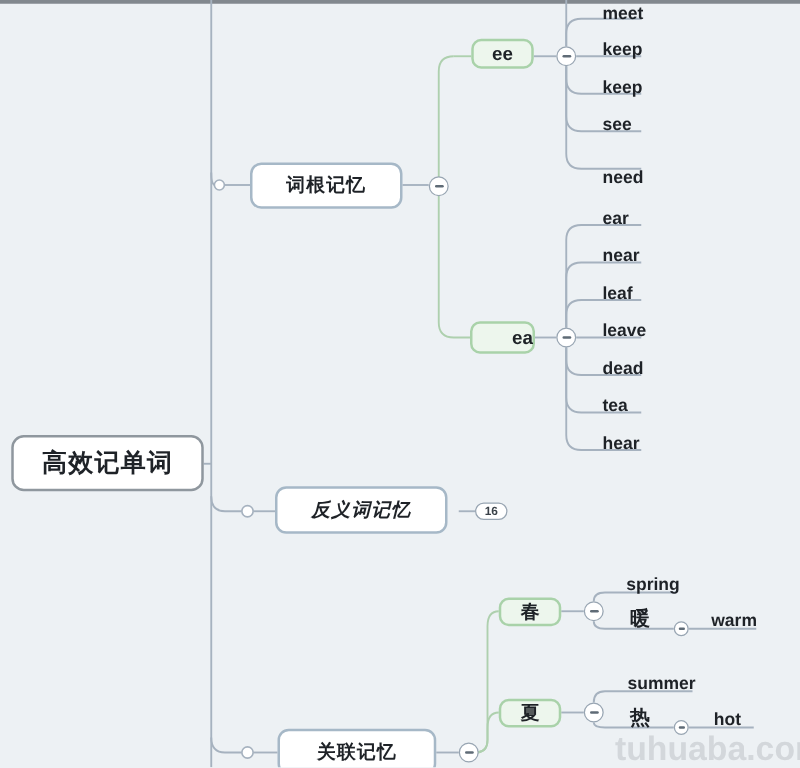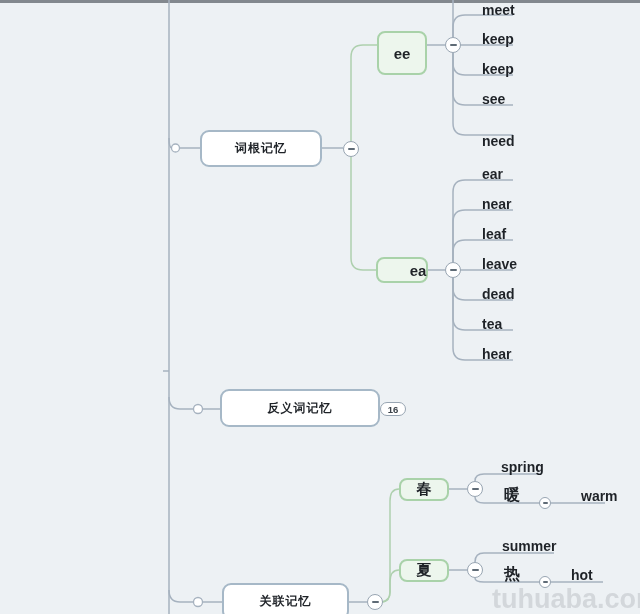--- a/index.html
+++ b/index.html
@@ -3,21 +3,21 @@
 <meta charset="utf-8">
 <style>
   html,body{margin:0;padding:0;background:#edf1f4;}
   #canvas{position:relative;width:640px;height:614px;background:#edf1f4;overflow:hidden;
           font-family:"Liberation Sans","DejaVu Sans",sans-serif;font-weight:bold;color:#1e2227;}
   #topbar{position:absolute;left:0;top:0;width:640px;height:3px;background:#82888e;}
   svg.wires{position:absolute;left:0;top:0;pointer-events:none;}
   .node{position:absolute;box-sizing:border-box;display:flex;align-items:center;justify-content:center;
         background:#ffffff;border:2px solid #a6b8c7;border-radius:9px;white-space:nowrap;}
   .node.root{border:2px solid #8f979e;border-radius:10px;font-size:20px;letter-spacing:1px;}
-  .node.lvl1{font-size:12px;letter-spacing:1px;}
+  .node.lvl1{font-size:15px;letter-spacing:1px;}
   .node.green{background:#edf6ed;border:2px solid #a9d2a9;border-radius:8px;font-size:15px;}
   .word{position:absolute;font-size:14px;white-space:nowrap;}
   .word.cjk{font-size:16px;}
   .minus{position:absolute;width:16px;height:16px;border-radius:50%;background:#ffffff;
          border:1px solid #98a5b2;box-sizing:border-box;display:flex;align-items:center;justify-content:center;cursor:pointer;}
   .minus.small{width:12px;height:12px;}
   .minus .dash{width:7px;height:2px;background:#5f6b76;border-radius:1px;}
   .minus.small .dash{width:5px;}
   #badge{position:absolute;left:380px;top:402px;width:26px;height:14px;border-radius:8px;
          background:#ffffff;border:1px solid #98a5b2;box-sizing:border-box;
@@ -73,28 +73,29 @@
       <path d="M 382 602 Q 390 601 390 592 V 501 Q 390 489 399 489"></path>
       <path d="M 382 602 Q 390 601 390 592 V 582 Q 390 570 399 570"></path>
     </g>
     <g fill="#ffffff" stroke="#a6b2bf" stroke-width="1.3">
       <circle cx="175.5" cy="148" r="4"></circle>
       <circle cx="198" cy="409" r="4.5"></circle>
       <circle cx="198" cy="602" r="4.5"></circle>
     </g>
   </svg>
 
+  <div class="node root" style="left:9px;top:348px;width:154px;height:45px;">高效记单词</div>
 
   <div class="node lvl1" style="left:200px;top:130px;width:122px;height:37px;">词根记忆</div>
 
-  <div class="node lvl1" style="left:220px;top:389px;width:160px;height:38px;">反义词记忆</div>
+  <div class="node lvl1" style="left:220px;top:389px;width:138px;height:38px;font-style:italic;">反义词记忆</div>
 
   <div class="node lvl1" style="left:222px;top:583px;width:127px;height:37px;">关联记忆</div>
 
-  <div class="node green" style="left:377px;top:31px;width:50px;height:44px;">ee</div>
+  <div class="node green" style="left:377px;top:31px;width:50px;height:24px;">ee</div>
 
   <div class="node green" style="left:376px;top:257px;width:52px;height:26px;padding-left:32px;">ea</div>
 
   <div class="node green" style="left:399px;top:478px;width:50px;height:23px;">春</div>
 
   <div class="node green" style="left:399px;top:559px;width:50px;height:23px;">夏</div>
 
   <div class="word" style="left:482px;top:2px;">meet</div>
   <div class="word" style="left:482px;top:31px;">keep</div>
   <div class="word" style="left:482px;top:61px;">keep</div>
@@ -104,21 +105,21 @@
   <div class="word" style="left:482px;top:166px;">ear</div>
   <div class="word" style="left:482px;top:196px;">near</div>
   <div class="word" style="left:482px;top:226px;">leaf</div>
   <div class="word" style="left:482px;top:256px;">leave</div>
   <div class="word" style="left:482px;top:286px;">dead</div>
   <div class="word" style="left:482px;top:316px;">tea</div>
   <div class="word" style="left:482px;top:346px;">hear</div>
 
   <div class="word" style="left:501px;top:459px;">spring</div>
   <div class="word cjk" style="left:504px;top:485px;">暖</div>
-  <div class="word" style="left:569px;top:488px;margin-left:12px;">warm</div>
+  <div class="word" style="left:569px;top:488px;">warm</div>
 
   <div class="word" style="left:502px;top:538px;">summer</div>
   <div class="word cjk" style="left:504px;top:564px;">热</div>
   <div class="word" style="left:571px;top:567px;">hot</div>
 
   <div class="minus" style="left:343px;top:141px;">
       <div class="dash"></div>
     </div>
   <div class="minus" style="left:445px;top:37px;">
       <div class="dash"></div>

